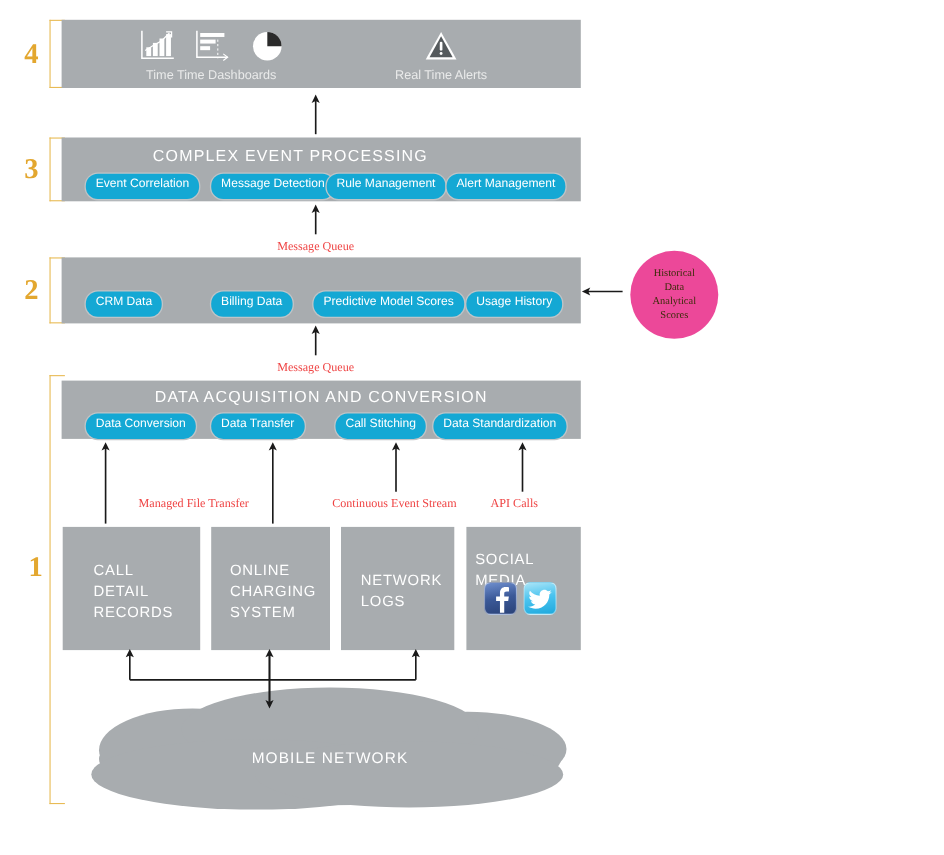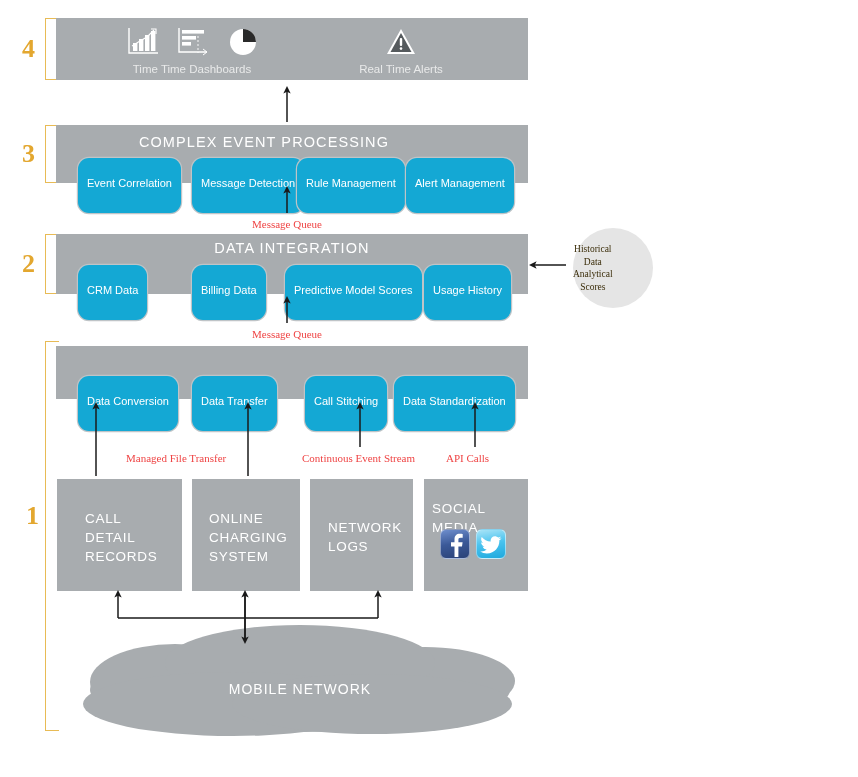--- a/index.html
+++ b/index.html
@@ -20,41 +20,41 @@
   
   .layer-bar{position:absolute;background:#a8acaf;box-sizing:border-box;}
   .layer-title{
     position:absolute;left:0;right:0;text-align:center;color:#ffffff;
     font-size:14.5px;letter-spacing:1.1px;font-weight:400;white-space:nowrap;
   }
 
   
   .pill{
     position:absolute;background:#14a8d4;color:#ffffff;border-radius:11px;
-    font-size:11px;line-height:18px;height:23px;padding:16px 9px;white-space:nowrap;
+    font-size:11px;line-height:18px;height:23px;padding:0 9px;white-space:nowrap;
     box-shadow:0 0 0 1.2px #bfc4c7;box-sizing:content-box;
   }
 
   
   .src-box{position:absolute;background:#a8acaf;box-sizing:border-box;}
   .src-label{
     position:absolute;color:#ffffff;font-size:13.5px;line-height:19px;
     letter-spacing:.7px;white-space:pre-line;
   }
 
   
   .conn-label{
     position:absolute;font-size:11px;color:#ef4444;white-space:nowrap;
     font-family:"Liberation Serif","DejaVu Serif",serif;
   }
 
   
   .orange-circle{
-    position:absolute;background:#e5e5e5;border-radius:50%;
-    display:flex;align-items:center;text-align:center;
+    position:absolute;background:#ec4899;border-radius:50%;
+    display:flex;align-items:center;justify-content:center;text-align:center;
   }
   .orange-circle span{
     font-size:9.5px;line-height:12.5px;color:#3a2c08;white-space:pre-line;
     font-family:"Liberation Serif","DejaVu Serif",serif;
   }
 
   
   .ovl{position:absolute;left:0;top:0;pointer-events:none;}
 
   
@@ -133,34 +133,34 @@
   <div class="icon-cap" style="left:337px;top:63px;width:128px;">Real Time Alerts</div>
 
   <div class="layer-bar" style="left:56px;top:125px;width:472px;height:58px;"></div>
   <div class="layer-title" style="left:56px;width:416px;top:134px;">COMPLEX EVENT PROCESSING</div>
   <div class="pill" style="left:78px;top:158px;">Event Correlation</div>
   <div class="pill" style="left:192px;top:158px;">Message Detection</div>
   <div class="pill" style="left:297px;top:158px;">Rule Management</div>
   <div class="pill" style="left:406px;top:158px;">Alert Management</div>
 
   <div class="layer-bar" style="left:56px;top:234px;width:472px;height:60px;"></div>
-  <div class="layer-title" style="left:56px;width:472px;top:240px;">DATA INTEGRATION</div>
   <div class="pill" style="left:78px;top:265px;">CRM Data</div>
   <div class="pill" style="left:192px;top:265px;">Billing Data</div>
   <div class="pill" style="left:285px;top:265px;">Predictive Model Scores</div>
   <div class="pill" style="left:424px;top:265px;">Usage History</div>
 
   <div class="orange-circle" style="left:573px;top:228px;width:80px;height:80px;">
     <span>Historical
 Data
 Analytical
 Scores</span>
   </div>
 
   <div class="layer-bar" style="left:56px;top:346px;width:472px;height:53px;"></div>
+  <div class="layer-title" style="left:56px;width:472px;top:353px;">DATA ACQUISITION AND CONVERSION</div>
   <div class="pill" style="left:78px;top:376px;">Data Conversion</div>
   <div class="pill" style="left:192px;top:376px;">Data Transfer</div>
   <div class="pill" style="left:305px;top:376px;">Call Stitching</div>
   <div class="pill" style="left:394px;top:376px;">Data Standardization</div>
 
   <div class="conn-label" style="left:252px;top:218px;">Message Queue</div>
   <div class="conn-label" style="left:252px;top:328px;">Message Queue</div>
   <div class="conn-label" style="left:126px;top:452px;">Managed File Transfer</div>
   <div class="conn-label" style="left:302px;top:452px;">Continuous Event Stream</div>
   <div class="conn-label" style="left:446px;top:452px;">API Calls</div>

